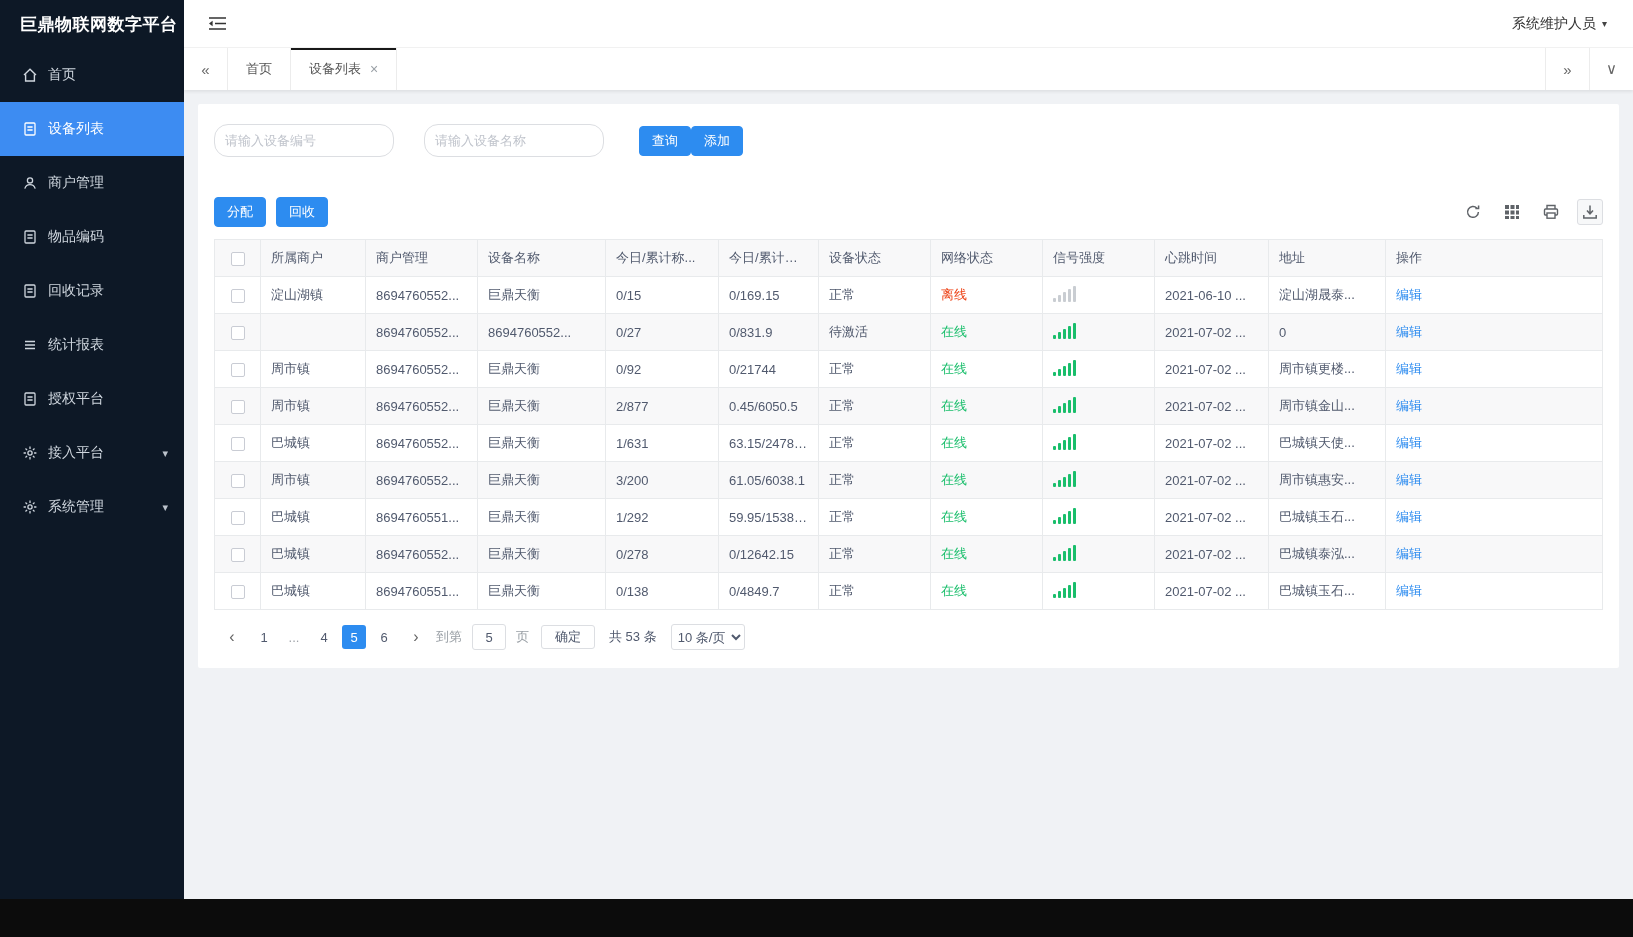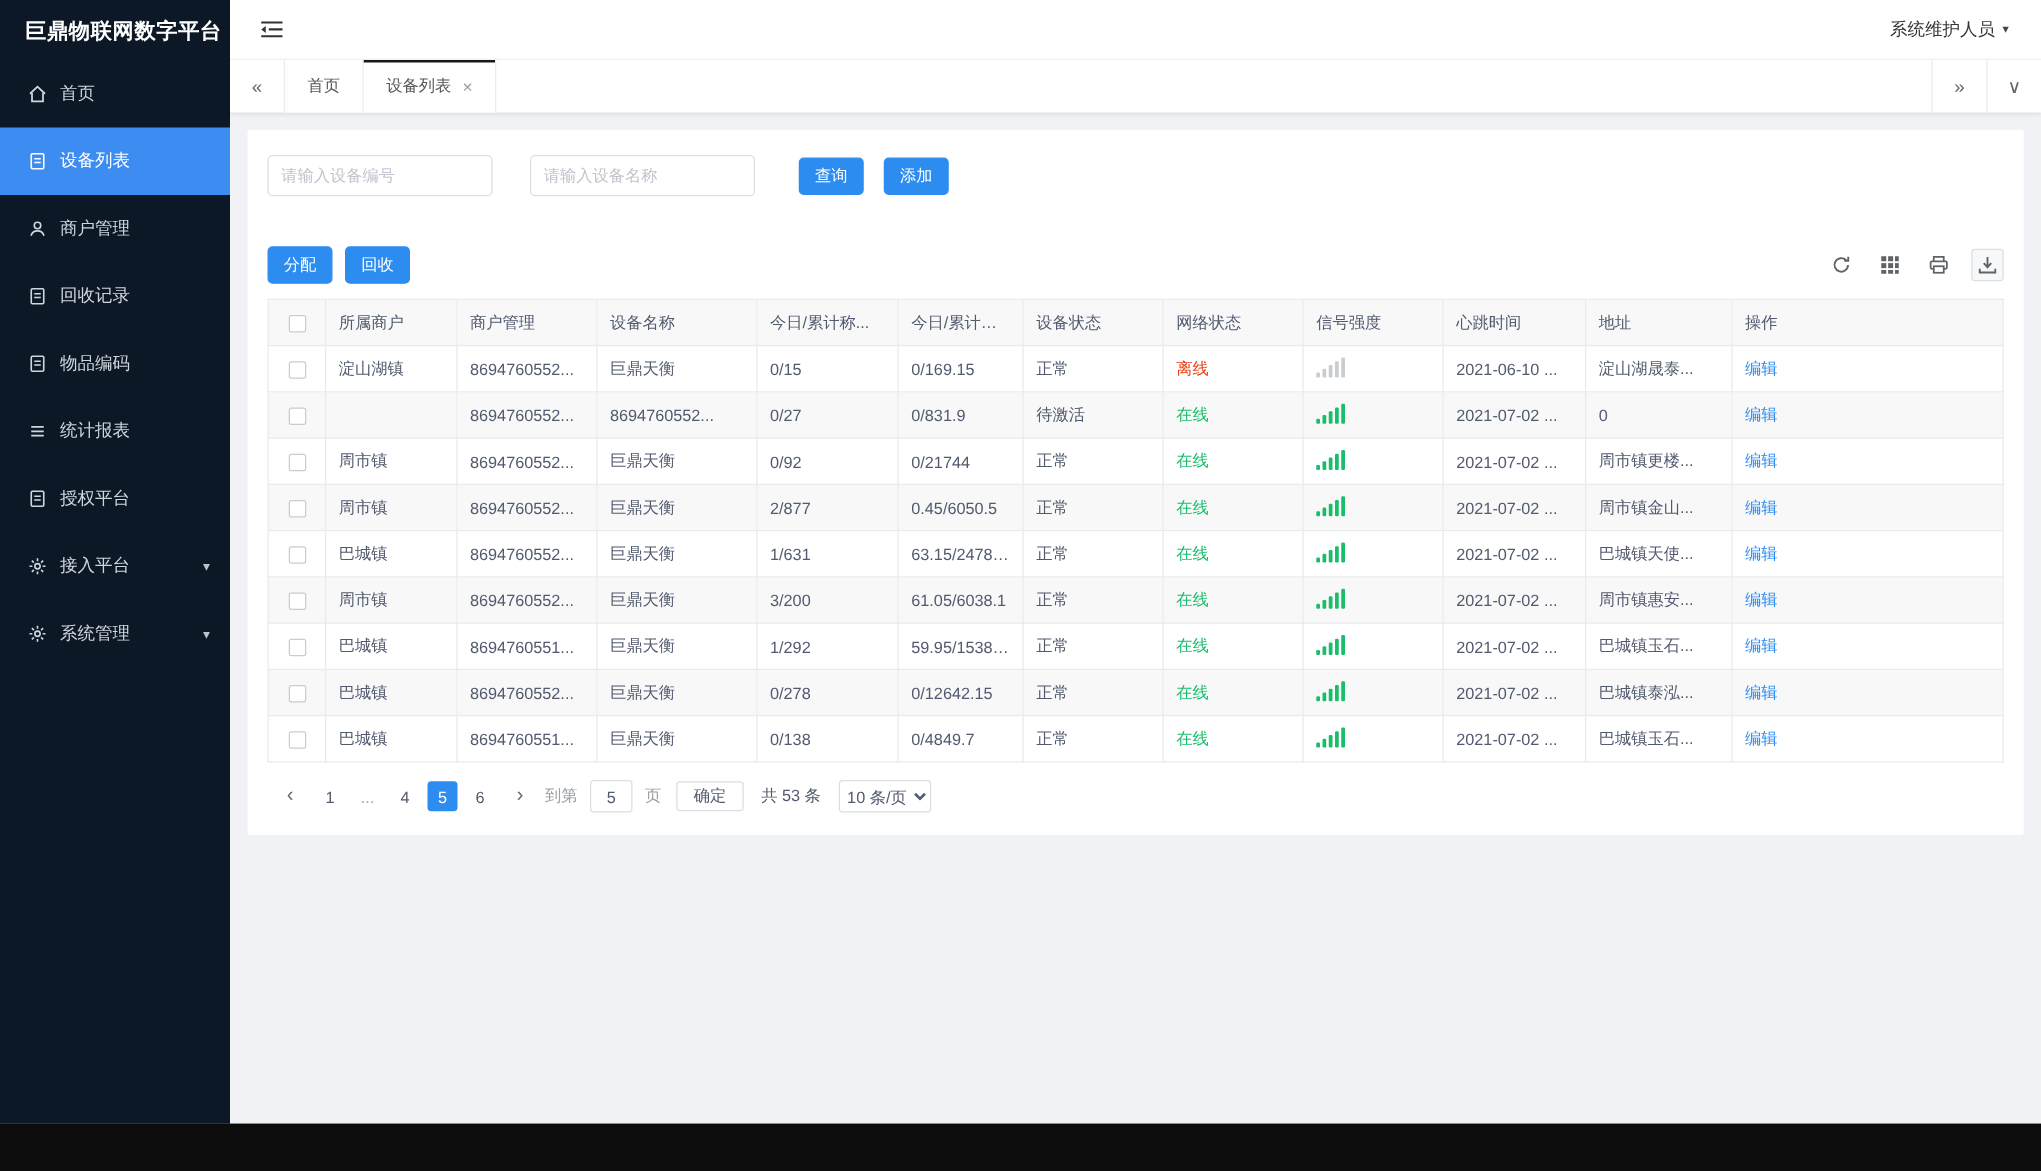--- a/index.html
+++ b/index.html
@@ -40,25 +40,25 @@
     border-right:1px solid #ececec; cursor:pointer; position:relative; background:#fff; }
   .tab.active::before { content:''; position:absolute; top:0; left:0; right:0; height:2px; background:#181818; }
   .tab-close { color:#9aa0a6; font-size:14px; line-height:1; }
   .tab-spacer { flex:1; }
 
   
   .content { flex:1; padding:14px; overflow:hidden; }
   .card { background:#fff; border-radius:2px; padding:20px 16px 18px; }
 
   .filter-row { display:flex; align-items:center; }
-  .text-input { width:180px; height:33px; border:1px solid #dcdee2; border-radius:4px;
+  .text-input { width:180px; height:33px; border:1px solid #dcdee2; border-radius:14px;
     padding:0 10px; font-size:13px; color:#515a6e; outline:none; }
   .text-input::placeholder { color:#c0c4cc; }
   .text-input + .text-input { margin-left:30px; }
-  .filter-buttons { display:flex; gap:16px; margin-left:35px; }
+  .filter-buttons { display:flex; margin-left:35px; }
   .btn-primary { background:#2d8cf0; color:#fff; border:1px solid #2d8cf0; border-radius:4px;
     height:30px; padding:0 12px; font-size:13px; cursor:pointer; }
 
   .table-toolbar { display:flex; align-items:center; gap:10px; margin-top:40px; }
   .toolbar-icons { margin-left:auto; display:flex; align-items:center; gap:13px; }
   .icon-btn { width:26px; height:26px; display:flex; align-items:center; justify-content:center;
     color:#5f6368; cursor:pointer; background:transparent; border:none; }
   .icon-btn svg { width:16px; height:16px; }
   .icon-btn.boxed { border:1px solid #dcdee2; border-radius:3px; background:#f7f8f9; }
 
@@ -135,30 +135,30 @@
           </span>
           <span class="side-label">商户管理</span>
         </div>
         <div class="side-item">
           <span class="side-icon">
             <svg viewBox="0 0 16 16" fill="none" stroke="currentColor" stroke-width="1.3">
               <rect x="3" y="2" width="10" height="12" rx="1"></rect>
               <path d="M5.4 6h5.2M5.4 9h5.2"></path>
             </svg>
           </span>
-          <span class="side-label">回收记录</span>
+          <span class="side-label">物品编码</span>
         </div>
         <div class="side-item">
           <span class="side-icon">
             <svg viewBox="0 0 16 16" fill="none" stroke="currentColor" stroke-width="1.3">
               <rect x="3" y="2" width="10" height="12" rx="1"></rect>
               <path d="M5.4 6h5.2M5.4 9h5.2"></path>
             </svg>
           </span>
-          <span class="side-label">物品编码</span>
+          <span class="side-label">回收记录</span>
         </div>
         <div class="side-item">
           <span class="side-icon">
             <svg viewBox="0 0 16 16" stroke="currentColor" stroke-width="1.4">
               <path d="M3 4.5h10M3 8h10M3 11.5h10"></path>
             </svg>
           </span>
           <span class="side-label">统计报表</span>
         </div>
         <div class="side-item">

